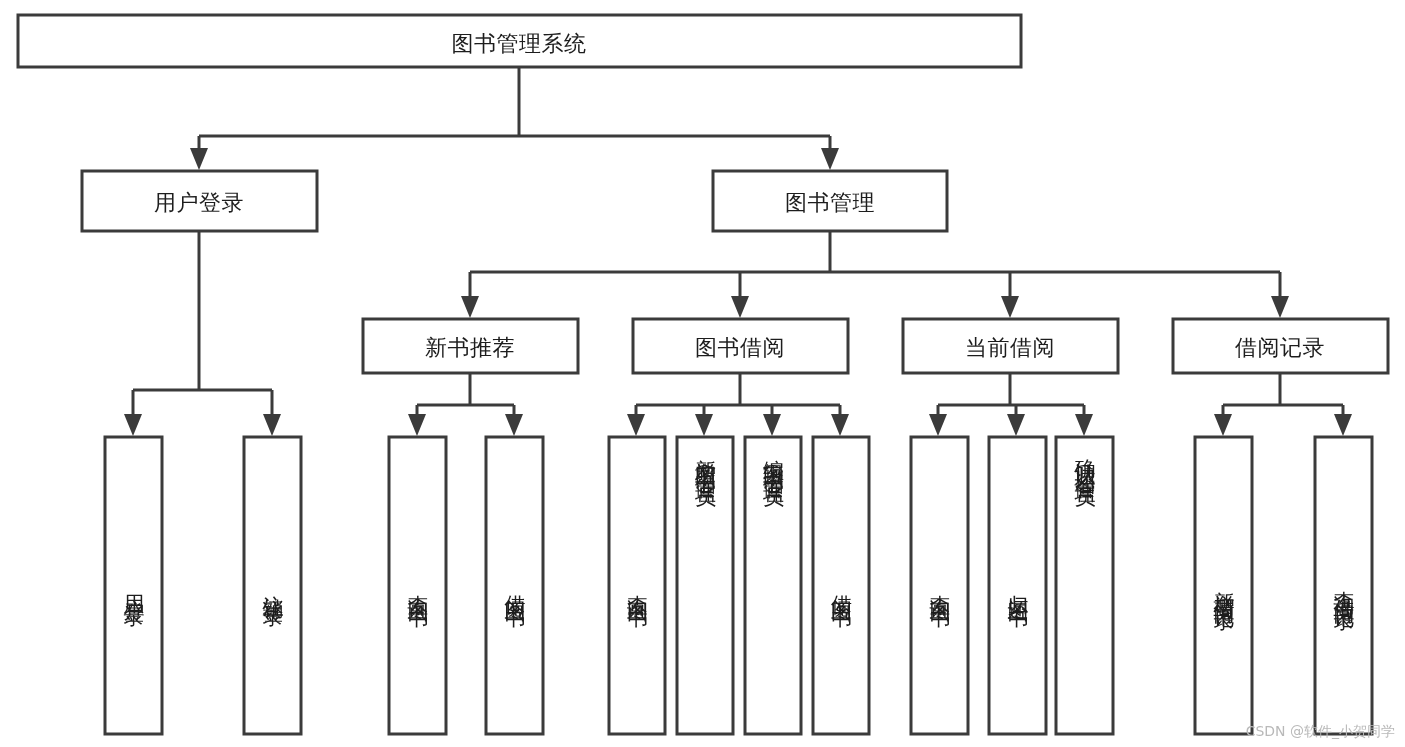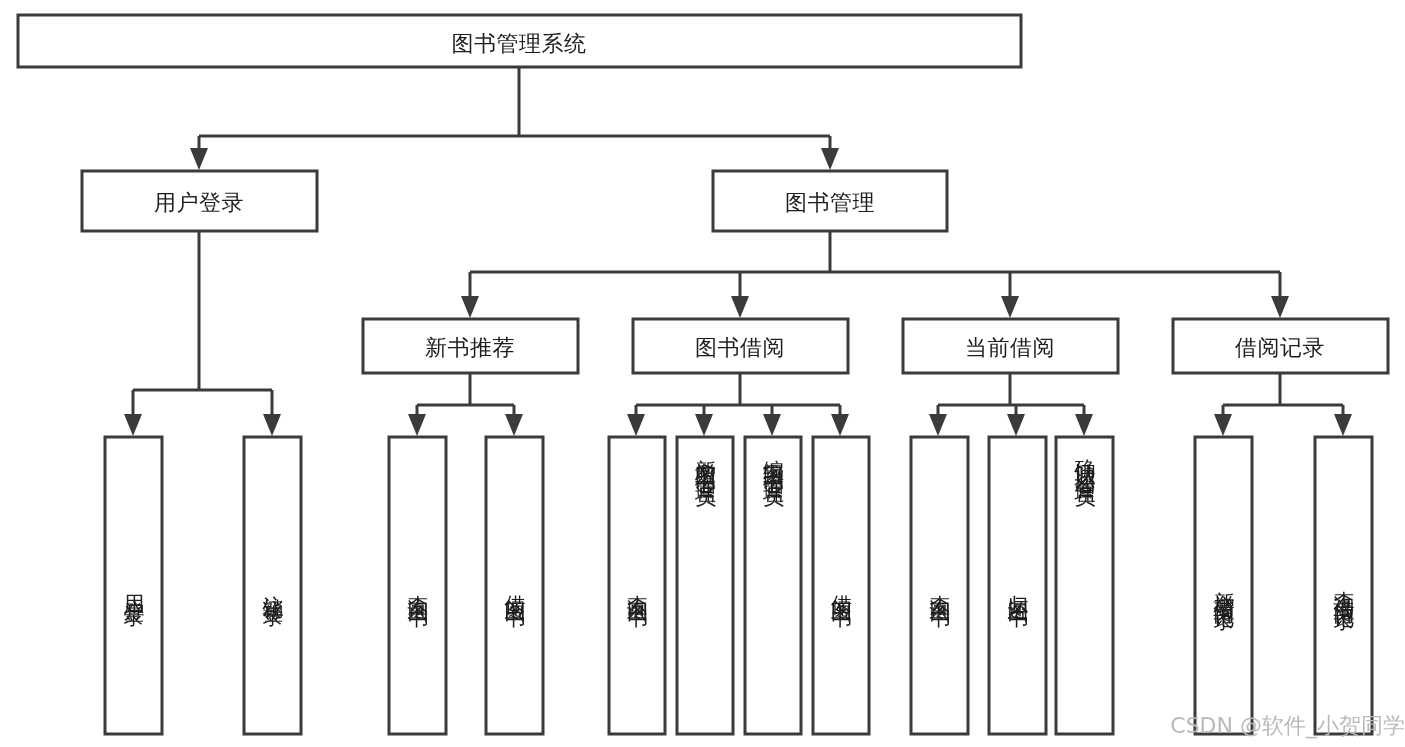--- a/index.html
+++ b/index.html
@@ -65,24 +65,24 @@
     line-height: 1;
     color: #1d1d1d;
     letter-spacing: 4px;
     white-space: nowrap;
   }
   .leaf-label-wrap.centered {
     align-items: center;
   }
   #watermark {
     position: absolute;
-    right: 0;
+    right: 10px;
     bottom: 6px;
     font-family: "DejaVu Sans", "Liberation Sans", sans-serif;
-    font-size: 22px;
+    font-size: 14px;
     color: #b9b9b9;
     white-space: nowrap;
     user-select: none;
   }
 </style>
 </head>
 <body>
 
 <div id="diagram-root">
 

